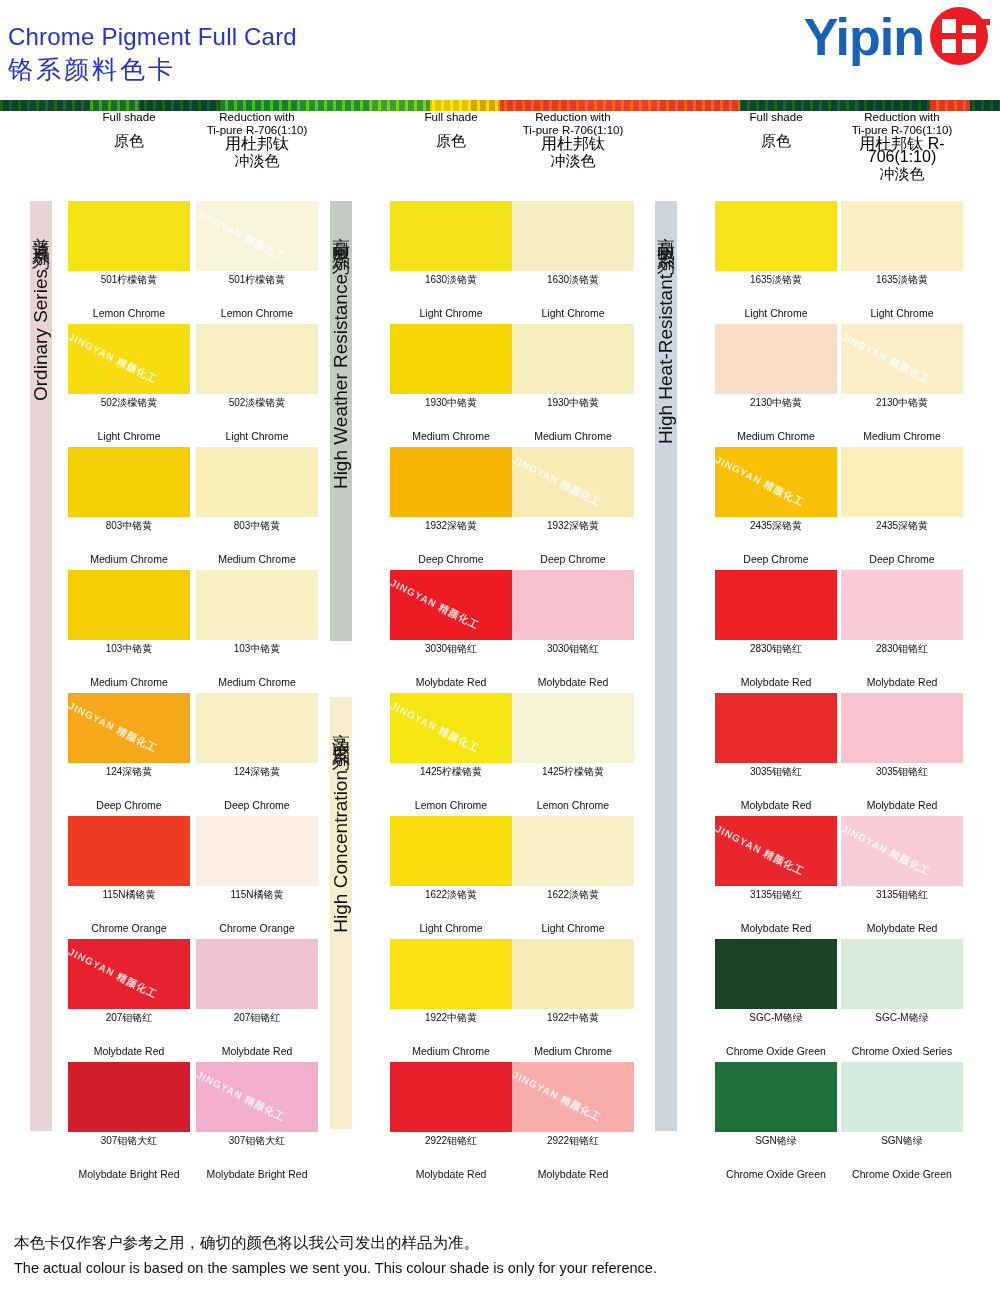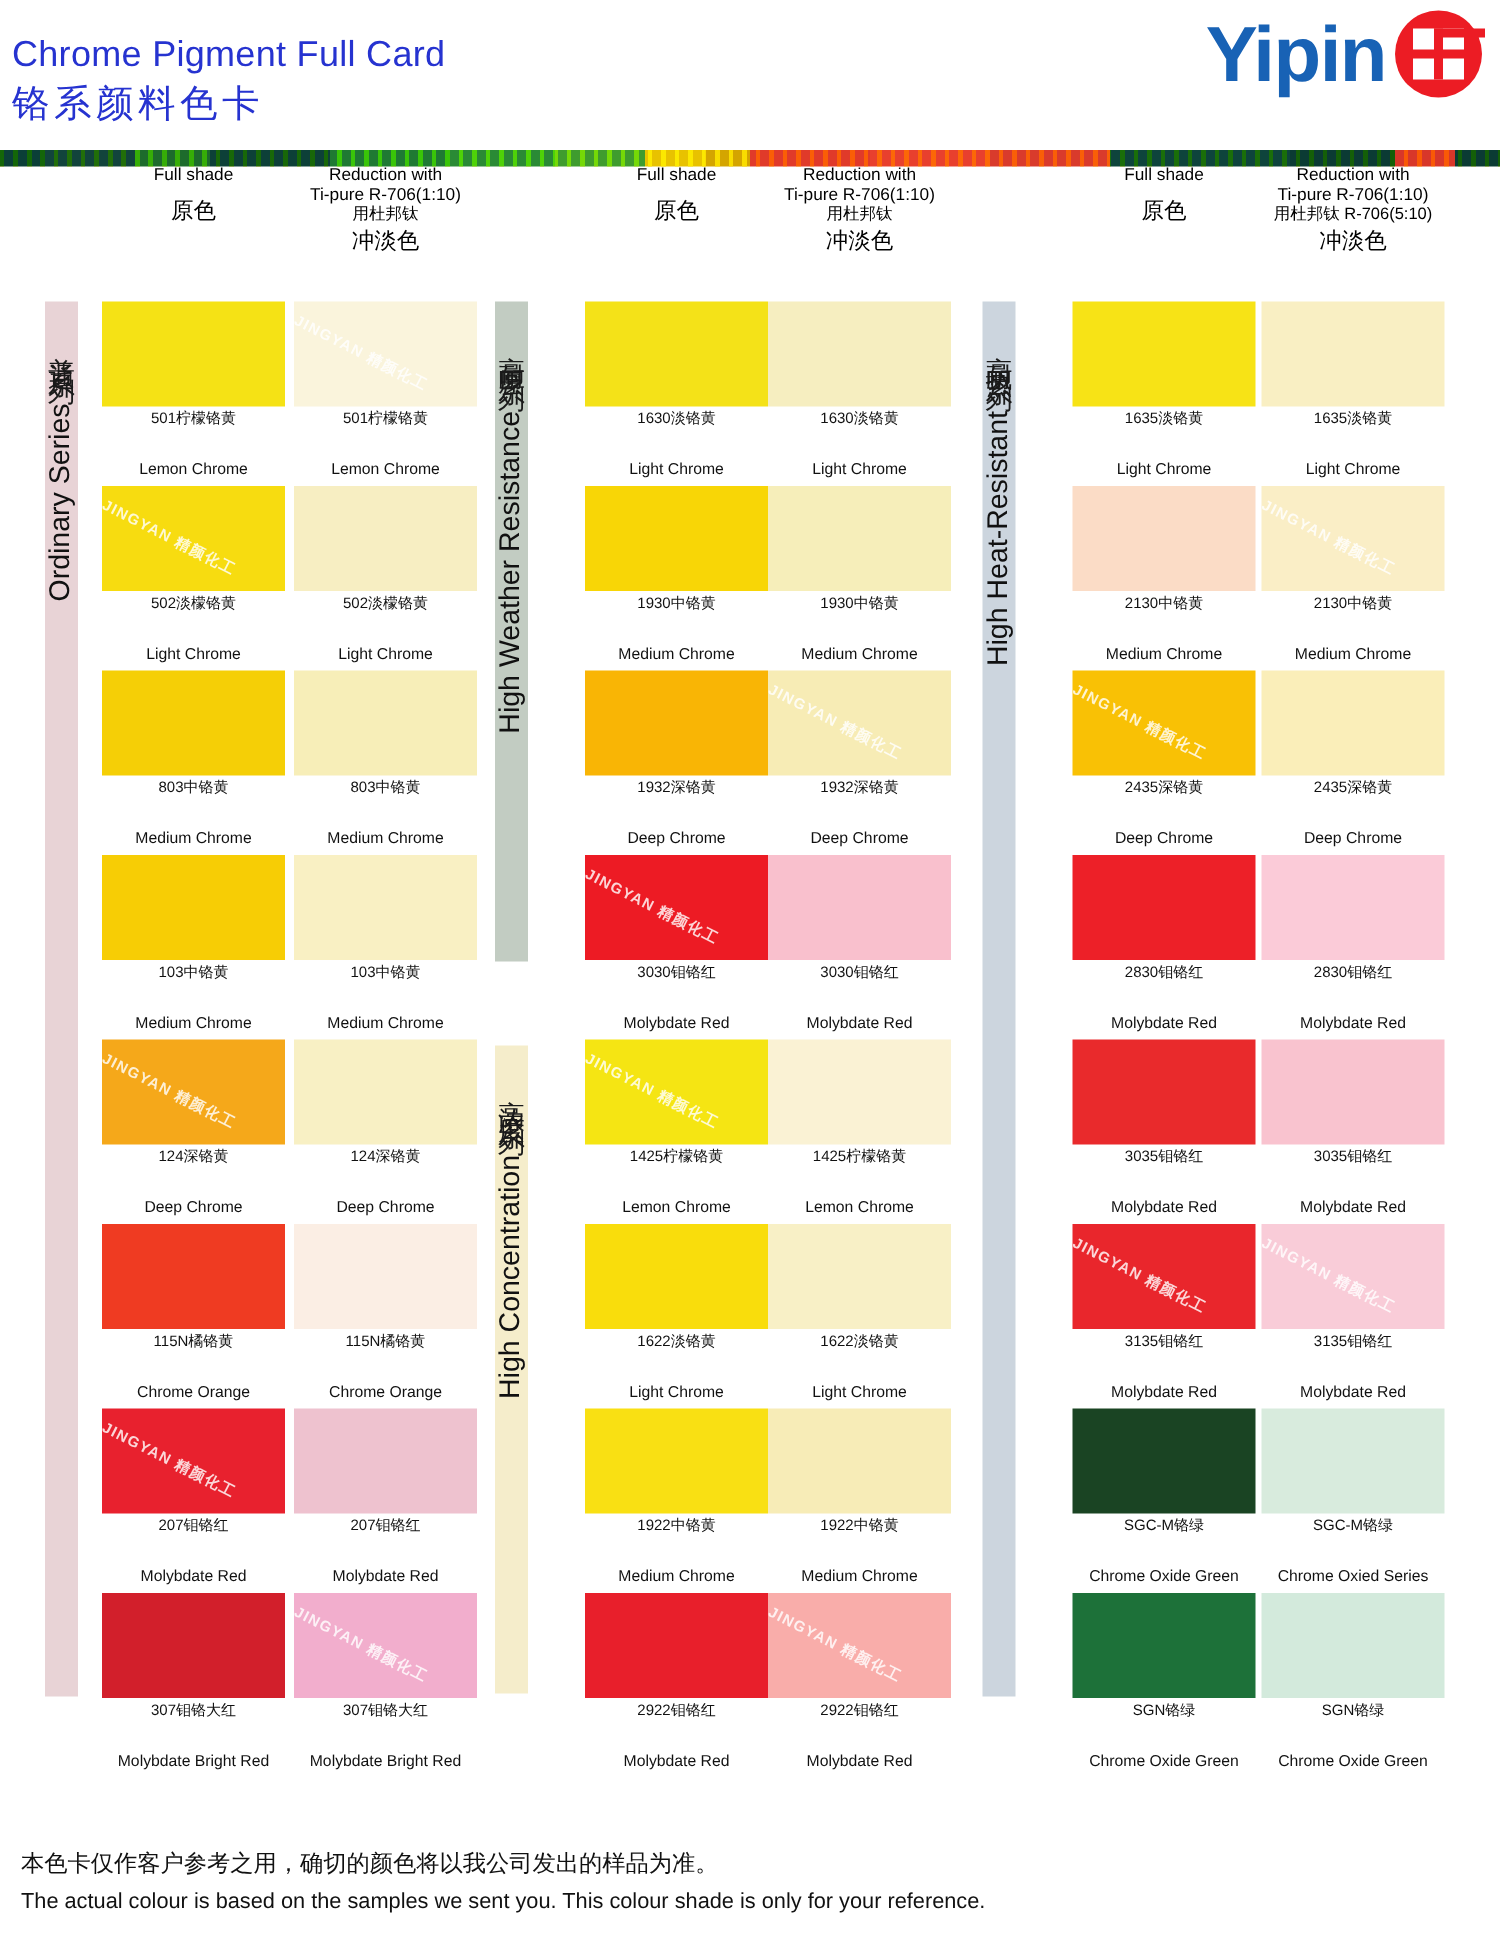--- a/index.html
+++ b/index.html
@@ -57,21 +57,21 @@
         #e03a2a 50% 58%, #e8402e 58% 66%, #d93b2c 66% 74%,
         #0e443c 74% 86%, #0b3b34 86% 93%, #d8372a 93% 97%, #0b3b34 97% 100%);
     background-blend-mode: overlay, normal;
   }
 
   
   #colheads { position: relative; height: 86px; }
   .chcell { position: absolute; top: 0; text-align: center; width: 150px; }
   .ch-en { font-size: 11.5px; color: #000; line-height: 13px; }
   .ch-cn { font-size: 15px; color: #000; line-height: 17px; margin-top: 8px; }
-  .ch-cn-sm { font-size: 11px; color: #000; line-height: 13px; }
+  .ch-cn-sm { font-size: 16px; color: #000; line-height: 13px; }
 
   
   #body { position: relative; height: 985px; }
 
   .sidebar {
     position: absolute; width: 22px;
     display: flex; flex-direction: column;
     align-items: center; justify-content: flex-start;
   }
   .sb-cn {
@@ -143,21 +143,21 @@
       <div class="ch-cn-sm">用杜邦钛</div>
       <div class="ch-cn" style="margin-top:2px">冲淡色</div>
     </div>
     <div class="chcell" style="left: 701px;">
       <div class="ch-en">Full shade</div>
       <div class="ch-cn">原色</div>
     </div>
     <div class="chcell" style="left: 827px;">
       <div class="ch-en">Reduction with</div>
       <div class="ch-en">Ti-pure R-706(1:10)</div>
-      <div class="ch-cn-sm">用杜邦钛 R-706(5:10)</div>
+      <div class="ch-cn-sm">用杜邦钛 R-706(1:10)</div>
       <div class="ch-cn" style="margin-top:2px">冲淡色</div>
     </div>
   </div>
 
 <div id="body">
     <div class="sidebar" style="left: 30px; top: 4px; height: 930px; background: rgb(232, 211, 214);">
       <div class="sb-cn" style="margin-top: 22px;">普通系列</div>
       <div class="sb-en" style="margin-top: 26px;">Ordinary Series</div>
     </div>
     <div class="sidebar" style="left: 330px; top: 4px; height: 440px; background: rgb(194, 204, 194);">

